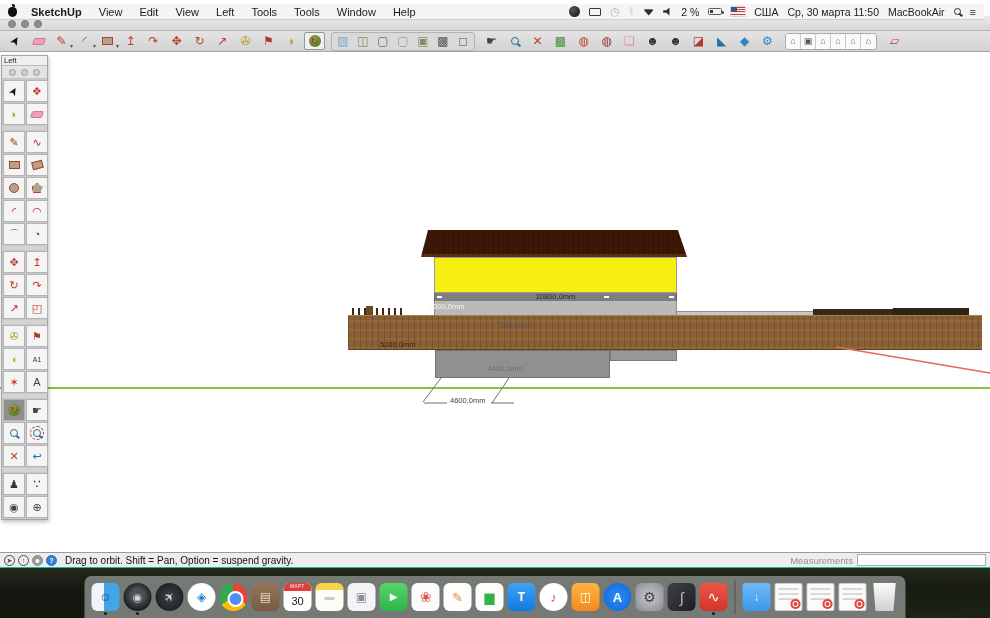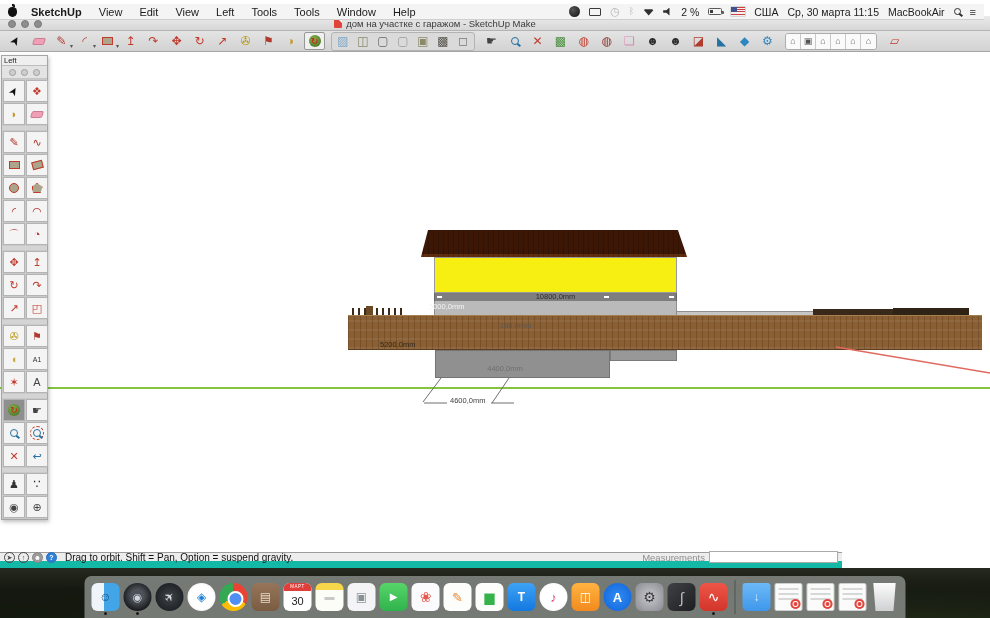--- a/index.html
+++ b/index.html
@@ -90,21 +90,21 @@
 #lines{position:absolute;left:0;top:0;width:990px;height:500px;pointer-events:none}
 .dim{position:absolute;font-size:7.5px;line-height:8px;white-space:nowrap}
 #dim-10800{left:434px;top:241px;width:243px;text-align:center;color:#2b2b2b}
 #dim-5000{left:429px;top:251px;color:#f4f4f4}
 #dim-188{left:500px;top:270px;color:#5a5a5a}
 #dim-5200{left:380px;top:289px;color:#33291c}
 #dim-4400{left:440px;top:313px;width:130px;text-align:center;color:#6f6f6f}
 #dim-4600{left:450px;top:345px;color:#3f3f3f}
 
 
-#statusbar{position:absolute;left:0;top:552px;width:842px;height:16px;background:#ededed;border-top:1px solid #9c9c9c;border-bottom:7px solid #14b8a6;display:flex;align-items:center;padding:0 4px;font-size:10px;z-index:40}
+#statusbar{position:absolute;left:0;top:552px;width:990px;height:16px;background:#ededed;border-top:1px solid #9c9c9c;border-bottom:1px solid #14b8a6;display:flex;align-items:center;padding:0 4px;font-size:10px;z-index:40}
 .sico{width:11px;height:11px;border-radius:50%;border:1px solid #4a4a4a;display:flex;align-items:center;justify-content:center;font-size:7px;color:#4a4a4a;margin-right:3px;flex:0 0 auto;line-height:1}
 .sico.fill{background:#9a9a9a;border-color:#8b8b8b;color:#fff}
 .sico.help{background:#2f7fd6;border-color:#2a72c2;color:#fff;font-weight:bold}
 #hint{margin-left:5px;color:#111}
 #meas-wrap{margin-left:auto;display:flex;align-items:center}
 #meas-label{color:#8f8f8f;font-size:9.5px;margin-right:4px}
 #meas-input{width:129px;height:12px;border:1px solid #ababab;background:#fff;font-size:9px;padding:0 2px;font-family:inherit}
 
 
 #desktop{position:absolute;left:0;top:568px;width:990px;height:50px;background:radial-gradient(ellipse at 85% 120%,rgba(56,74,40,.55),transparent 55%),radial-gradient(ellipse at 10% 130%,rgba(40,52,30,.5),transparent 50%),linear-gradient(180deg,#252a1e 0%,#141710 45%,#0b0d08 100%)}
@@ -165,35 +165,31 @@
       <span class="sic sw"></span>
       <span class="sic disp"></span>
       <span class="sic clk">◷</span>
       <span class="sic bt">ᛒ</span>
       <span class="sic wifi"></span>
       <span class="sic vol"></span>
       <span>2 %</span>
       <span class="batt"></span>
       <span class="flag"></span>
       <span>США</span>
-      <span>Ср, 30 марта 11:15</span>
+      <span>Ср, 30 марта 11:50</span>
       <span>MacBookAir</span>
       <span class="mag"></span>
       <span class="lst">≡</span>
     </div>
   </div>
 
   <div id="titlebar">
     <span class="tl" style="left:8px"></span>
     <span class="tl" style="left:21px"></span>
     <span class="tl" style="left:34px"></span>
-    <div id="win-title">
-      <span class="docico"></span>
-      <span>дом на участке с гаражом - SketchUp Make</span>
-    </div>
   </div>
 
   <div id="toolbar">
     <div id="tb-left" style="display:flex;gap:2px">
         <span class="tbtn">
           <span class="gly" style="color: rgb(17, 17, 17); transform: rotate(-60deg);">➤</span>
         </span>
         <span class="tbtn">
           <span class="i-eraser"></span>
         </span>

